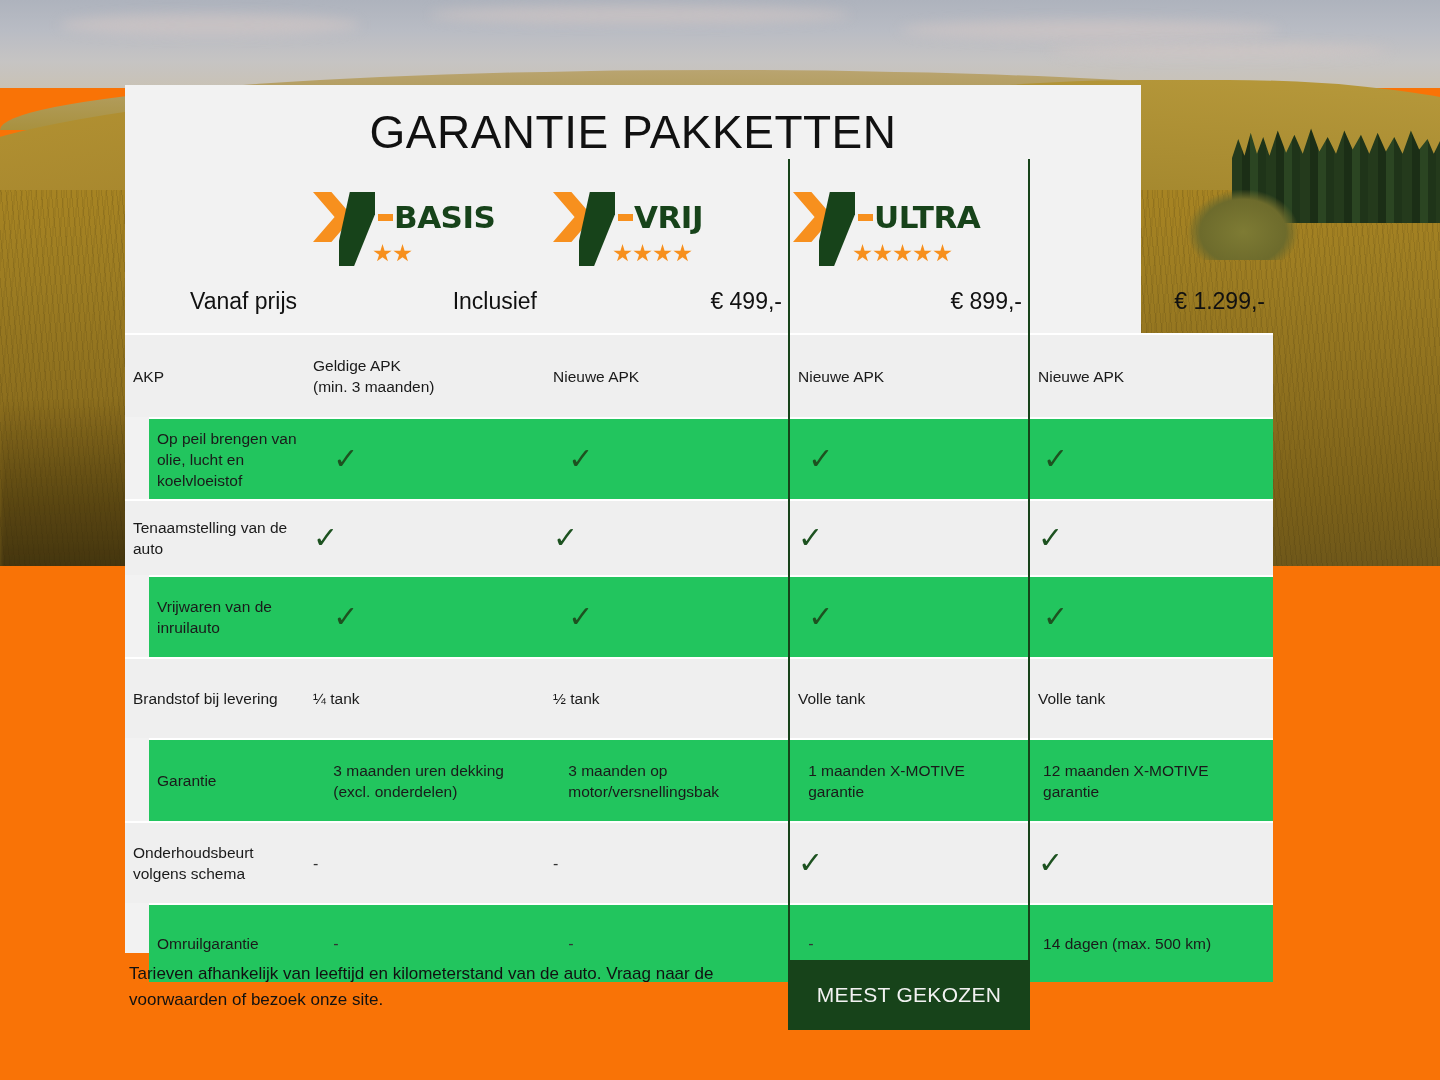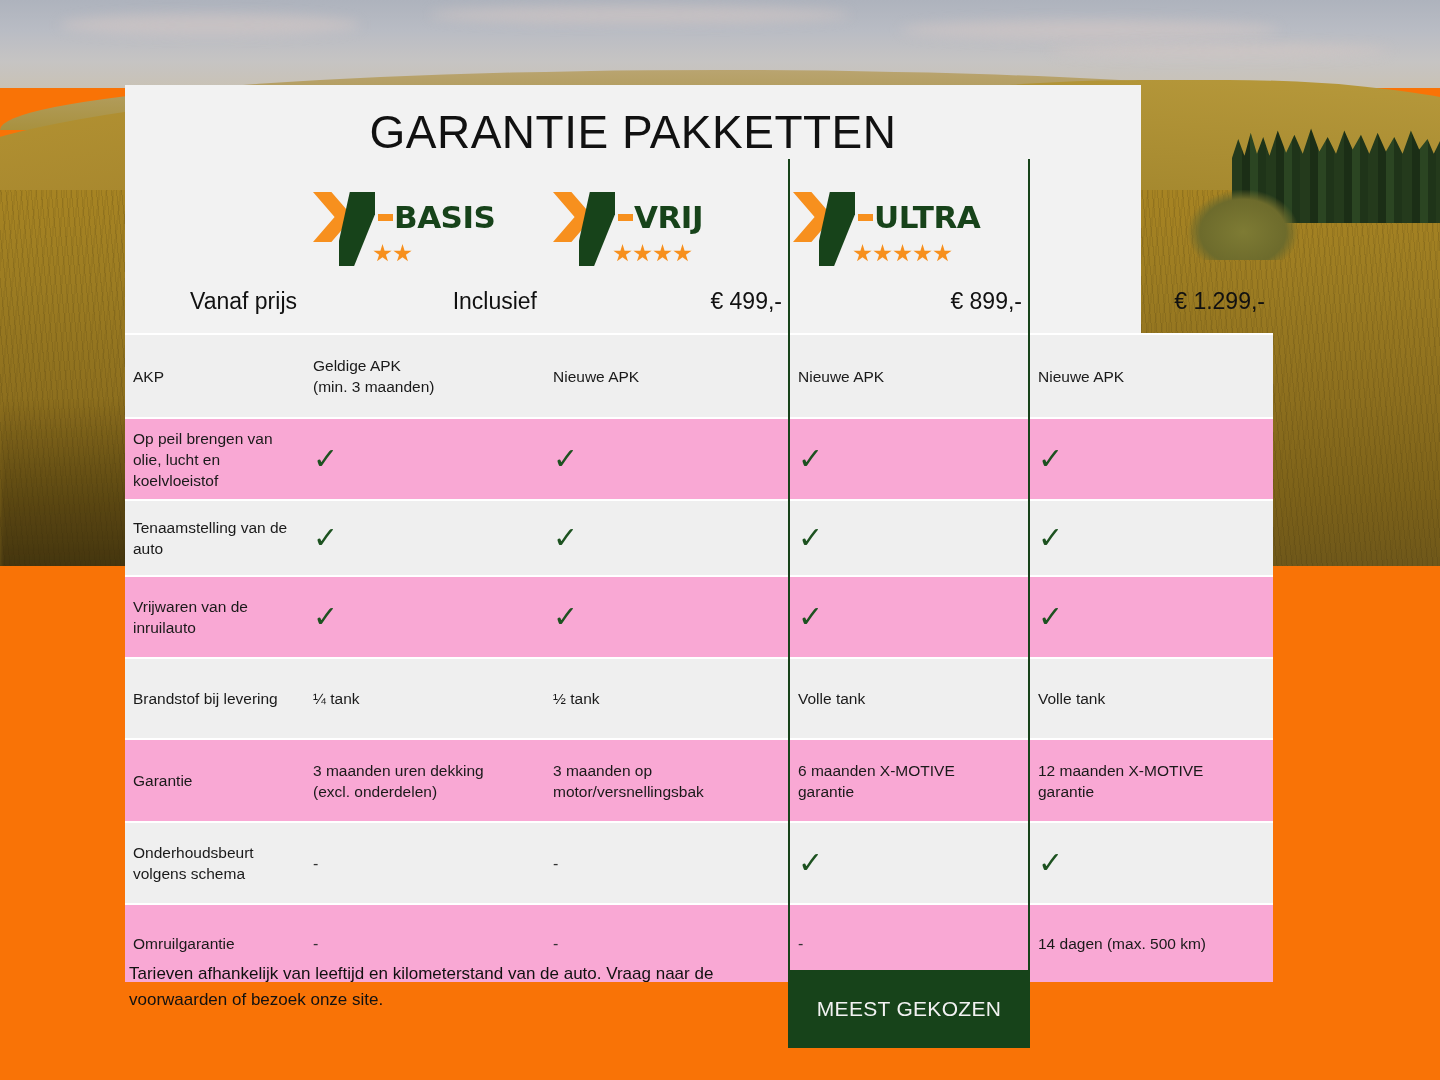--- a/index.html
+++ b/index.html
@@ -108,40 +108,40 @@
     clip-path:polygon(50% 0%,61% 35%,98% 35%,68% 57%,79% 91%,50% 70%,21% 91%,32% 57%,2% 35%,39% 35%);
   }
 
   
   #price-row{height:63px;text-align:right;}
   #price-row .cell{font-size:23px;color:#111;}
 
   .drow{border-top:2px solid #ffffff;}
   .drow .cell{font-size:15.5px;color:#1a1a1a;line-height:21px;}
   .drow.alt{background:#efefef;}
-  .drow.plain{background:#f9a8d4;}
+  .drow.plain{background:#22c55e;margin-left:24px;}
   .check{font-size:30px;color:#1d5220;line-height:30px;font-family:"DejaVu Sans",sans-serif;}
   .dash-v{font-size:16px;color:#333;}
 
   
   .vline{position:absolute;top:0;bottom:0;width:2px;background:#17431a;}
   #vl-left{left:663px;}
   #vl-right{left:903px;}
   #hl-bottom{position:absolute;left:663px;width:242px;height:2px;background:#17431a;bottom:0;}
 
   
   #footer{
     position:absolute;left:125px;top:958px;width:1148px;height:95px;
   }
   #footer-text{
     position:absolute;left:4px;top:3px;width:640px;
     font-size:17px;color:#111;line-height:26px;
   }
   #meest{
-    position:absolute;left:663px;top:12px;width:242px;height:78px;
+    position:absolute;left:663px;top:2px;width:242px;height:70px;
     background:#17431a;color:#f2f2f2;display:flex;align-items:center;justify-content:center;
     font-size:21px;letter-spacing:.3px;
   }
 </style>
 </head>
 <body>
 
 <div id="bg">
   <div class="sky">
     <div class="cloud" style="left:60px;top:14px;width:300px;height:22px;"></div>
@@ -321,21 +321,21 @@
           <div class="cell c0">Garantie</div>
           <div class="cell c1">
             <div>3 maanden uren dekking</div>
             <div>(excl. onderdelen)</div>
           </div>
           <div class="cell c2">
             <div>3 maanden op</div>
             <div>motor/versnellingsbak</div>
           </div>
           <div class="cell c3">
-            <div>6 maanden X-MOTIVE</div>
+            <div>1 maanden X-MOTIVE</div>
             <div>garantie</div>
           </div>
           <div class="cell c4">
             <div>12 maanden X-MOTIVE</div>
             <div>garantie</div>
           </div>
         </div>
         <div class="row drow alt" style="height: 80px;">
           <div class="cell c0">Onderhoudsbeurt volgens schema</div>
           <div class="cell c1">

